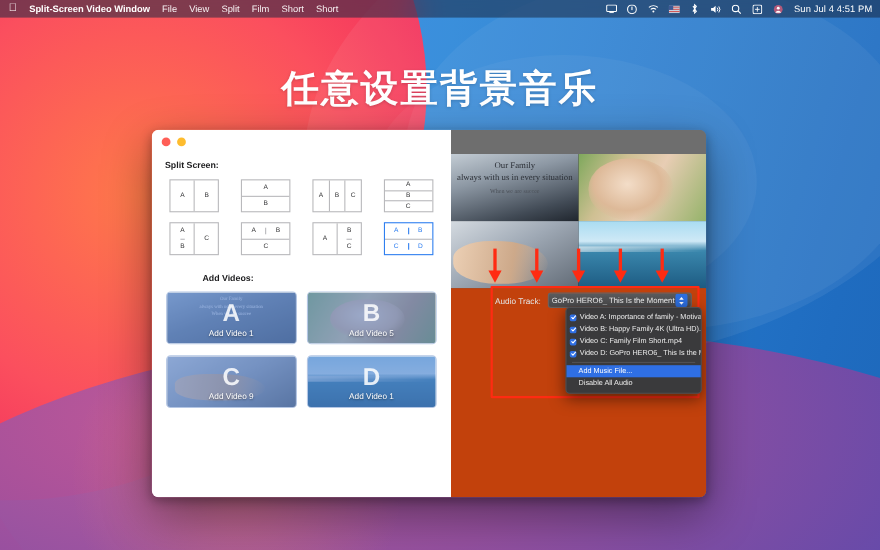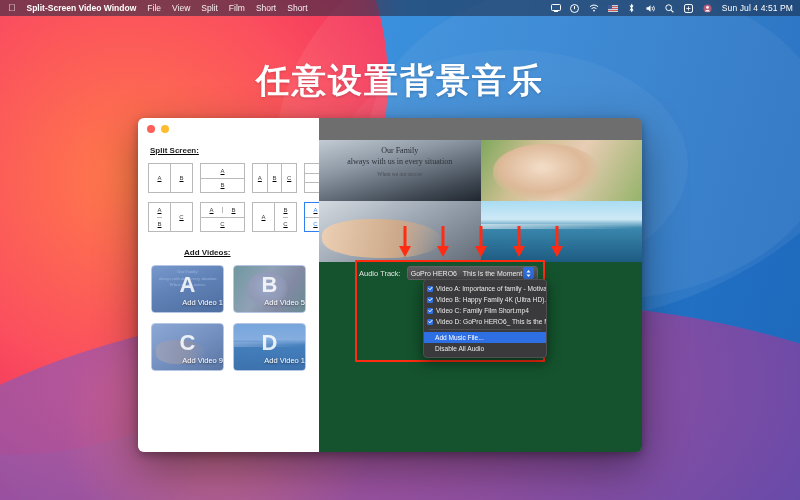--- a/index.html
+++ b/index.html
@@ -79,22 +79,22 @@
   
   .appwin {
     position: absolute; left: 138px; top: 118px; width: 504px; height: 334px;
     border-radius: 6px; overflow: hidden; display: flex;
     box-shadow: 0 16px 44px rgba(0,0,0,.42), 0 3px 10px rgba(0,0,0,.3);
     z-index: 20;
   }
 
   
   .left-pane {
-    width: 181px; background: #ffffff; position: relative;
-    padding: 22px 0 0 0; flex: none; text-decoration: underline;
+    width: 272px; background: #ffffff; position: relative;
+    padding: 22px 0 0 0; flex: none;
   }
   .traffic { position: absolute; left: 9px; top: 7px; display: flex; gap: 6px; }
   .tl { width: 8px; height: 8px; border-radius: 50%; }
   .tl-red { background: #ff5f57; }
   .tl-yellow { background: #febc2e; }
 
   .sect-label {
     font-size: 8px; font-weight: bold; color: #1d1d1f;
     margin: 6px 0 8px 12px;
   }
@@ -131,21 +131,21 @@
     border: 1px solid rgba(130,160,210,.6); cursor: pointer;
   }
   .vthumb { position: absolute; inset: 0; }
   .vtint { position: absolute; inset: 0; background: rgba(86,130,205,.55); }
   .vletter {
     position: absolute; inset: 0; display: flex; align-items: center; justify-content: center;
     font-size: 22px; font-weight: bold; color: rgba(255,255,255,.85);
     padding-bottom: 8px;
   }
   .vcap {
-    position: absolute; left: 0; right: 0; bottom: 5px; text-align: right;
+    position: absolute; left: 0; right: 0; bottom: 5px; text-align: center;
     font-size: 7.5px; color: #fff; text-shadow: 0 1px 2px rgba(0,0,0,.5);
   }
   
   .th-a { background: linear-gradient(160deg,#9fb4c9 0%,#6d8198 45%,#47586c 100%); }
   .th-a .ov {
     position:absolute; inset:0; display:flex; flex-direction:column;
     align-items:center; justify-content:flex-start; padding-top:3px;
     font-size:4.4px; color:#e9eef4; font-family:"Liberation Serif", serif; line-height:1.5;
   }
   .th-b { background: linear-gradient(120deg,#8fb36a 0%,#d8c79a 40%,#b9956f 70%,#7f9a52 100%); }
@@ -196,21 +196,21 @@
     content:''; position:absolute; left:2%; top:30%; width:74%; height:64%;
     background: linear-gradient(100deg, #ecd0b5 0%, #cda98a 62%, rgba(205,169,138,0) 100%);
     border-radius:42% 58% 48% 50%;
   }
   .pv-d { background: linear-gradient(180deg,#a9dcf2 0%,#cfe9f6 30%,#3a87ad 44%,#1d5b82 100%); }
   .pv-d::after {
     content:''; position:absolute; left:0; right:0; top:38%; height:8%;
     background: linear-gradient(90deg, rgba(255,255,255,.55), rgba(255,255,255,0));
   }
 
-  .ctrl-area { flex: 1; background: #14532d; position: relative; }
+  .ctrl-area { flex: 1; background: #c2410c; position: relative; }
 
   
   .arrows {
     position: absolute; left: 0; right: 0; top: -36px; height: 36px;
     display: flex; justify-content: center; gap: 25px; align-items: flex-start;
     pointer-events: none;
   }
   .arrow { width: 13px; height: 34px; position: relative; }
   .arrow .stem {
     position: absolute; left: 50%; top: 0; width: 3px; height: 22px;

